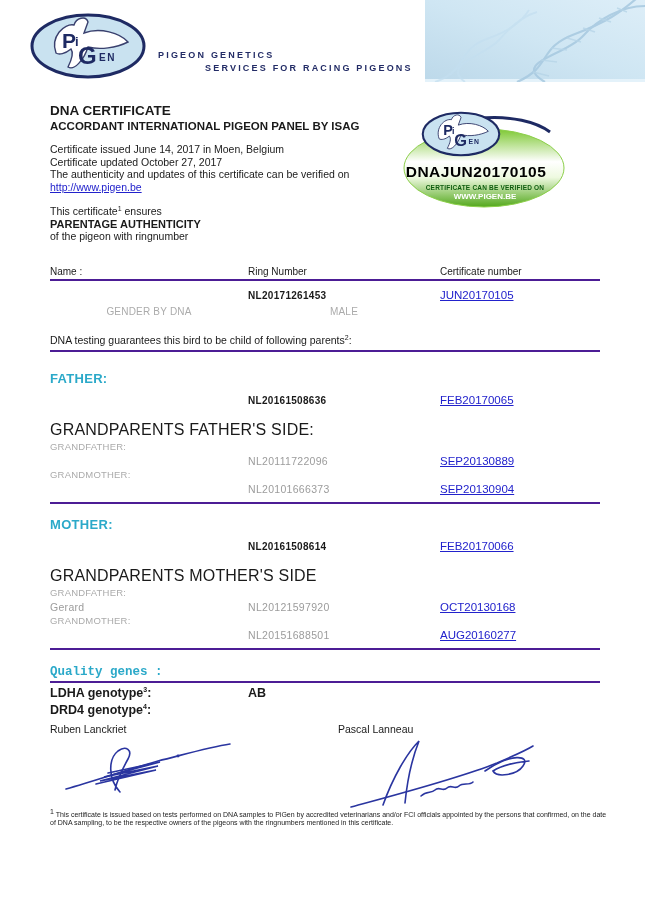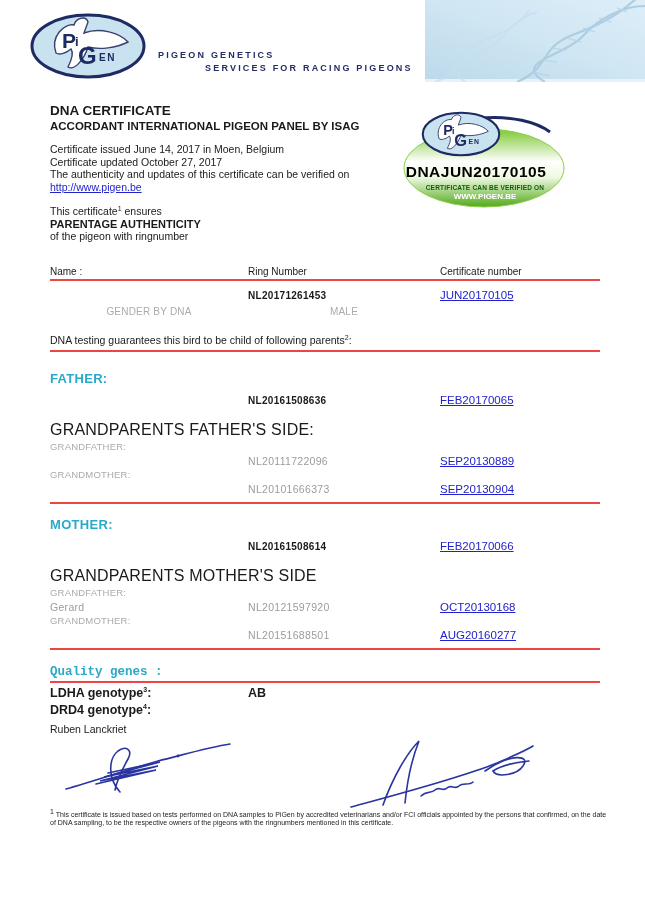--- a/index.html
+++ b/index.html
@@ -34,21 +34,21 @@
   .badge svg { position:absolute; left:0; top:0; }
   .badge .code { position:absolute; left:0; top:57px; width:152px; text-align:center;
                  font-size:15.5px; font-weight:bold; color:#000; letter-spacing:.5px; white-space:nowrap; }
   .badge .small1 { position:absolute; left:0; top:78px; width:170px; text-align:center;
                    font-size:6.5px; font-weight:bold; color:#0f5c10; letter-spacing:.2px; }
   .badge .small2 { position:absolute; left:0; top:86px; width:170px; text-align:center;
                    font-size:8px; font-weight:bold; color:#fff; }
 
   
   .grid { display:grid; grid-template-columns:198px 192px 1fr; align-items:baseline; }
-  .rule { border-bottom:2px solid #ef4444; }
+  .rule { border-bottom:2px solid #4c1d95; }
   .tbl-head { margin-top:23px; font-size:10px; padding-bottom:2px; }
   .ring-row { padding-top:4px; }
   .ring-bold { font-size:10px; font-weight:bold; letter-spacing:.3px; }
   .cert-link { font-size:11.5px; }
   .gray { color:#ababab;text-align:center; }
   .gender-row { font-size:10px; padding-top:3px; letter-spacing:.2px; }
   .guarantee { margin-top:17px; font-size:10.5px; padding-bottom:4px; }
   .sec-head { margin-top:19px; font-size:13px; font-weight:bold; color:#2ba9c9; letter-spacing:.3px; }
   .gp-head { margin-top:13px; font-size:16px; letter-spacing:.2px; }
   .gp-label { font-size:9.5px; color:#ababab; margin-top:2px; letter-spacing:.2px; }
@@ -227,20 +227,21 @@
       <div></div>
     </div>
     <div class="grid geno-row">
       <div><span>DRD4 genotype</span><sup>4</sup><span>:</span></div>
       <div></div>
       <div></div>
     </div>
 
     <div class="signers">
       <div>Ruben Lanckriet</div>
+      <div>Pascal Lanneau</div>
     </div>
 
     <div class="sig-zone">
       <svg class="sig-left" width="180" height="64" viewBox="0 0 180 64">
         <g fill="none" stroke="#2a35a0" stroke-width="1.6" stroke-linecap="round">
           <path d="M8,52 C36,44 72,32 100,24 C128,17 152,10 172,7"></path>
           <path d="M62,55 C50,42 50,22 60,14 C68,8 75,13 70,22 C65,31 59,43 57,53"></path>
           <path d="M38,47 L98,33 L42,44 L100,29 L46,40 L102,25 L50,36"></path>
         </g>
         <circle cx="120" cy="19" r="1.4" fill="#2a35a0"></circle>

